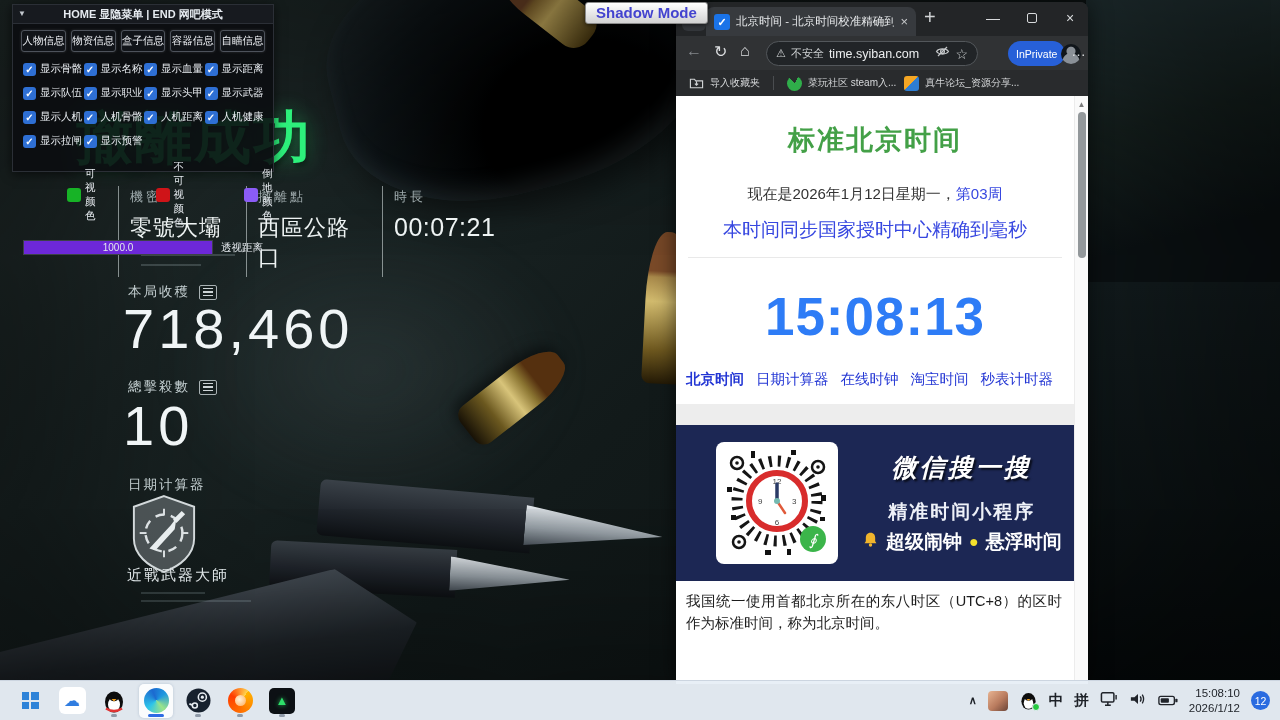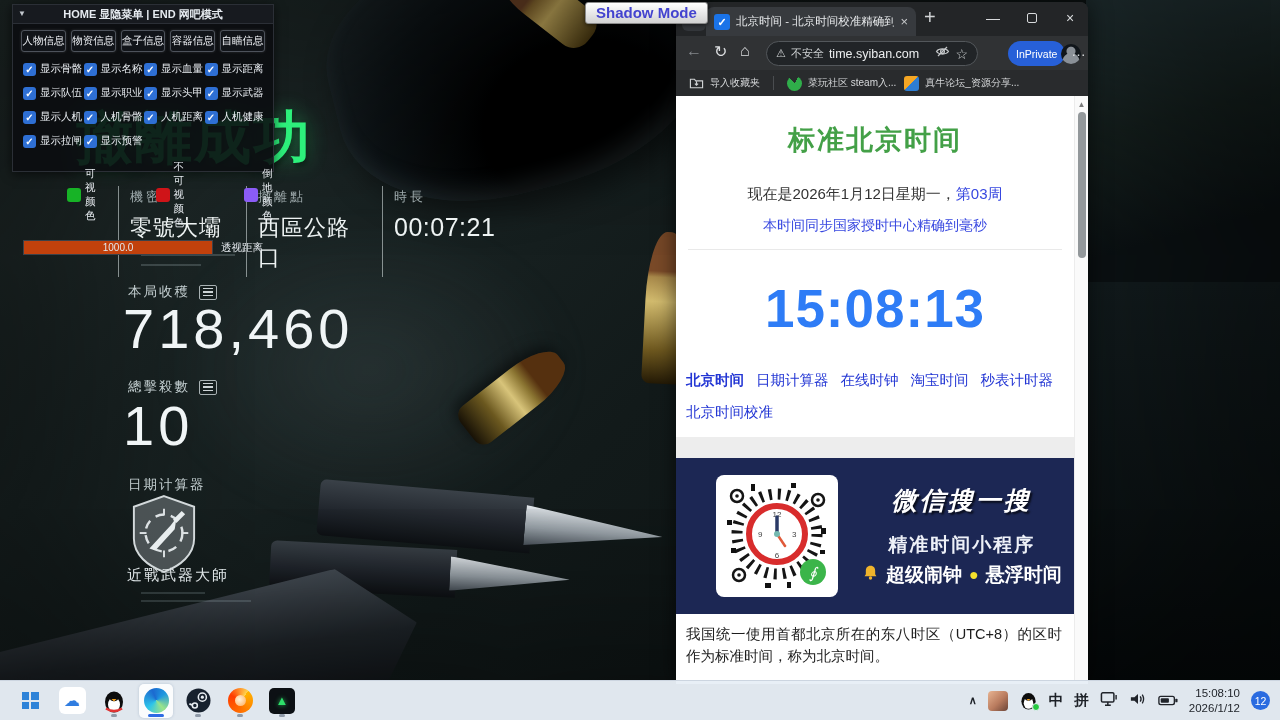--- a/index.html
+++ b/index.html
@@ -66,21 +66,21 @@
     background:#111419; border:1px solid #4d525b; border-radius:3px; padding:3px 0;
     box-shadow:0 0 3px rgba(255,255,255,.14); }
   .mTgls { display:grid; grid-template-columns:1fr 1fr 1fr 1fr; row-gap:10px; padding:10px 8px 0 10px; }
   .tg { display:flex; align-items:center; gap:4px; font-size:10.5px; color:#e9edf2; white-space:nowrap; }
   .cb { width:13px; height:13px; border-radius:3px; background:#2e6fd4; color:#fff; flex:none;
     font-size:10px; line-height:13px; text-align:center; font-weight:bold; }
   .mColors { display:flex; gap:16px; padding:12px 10px 0; font-size:10.5px; color:#e9edf2; }
   .mColors .sw { width:14px; height:14px; border-radius:3px; margin-right:4px; flex:none; }
   .mColors > div { display:flex; align-items:center;padding-left:44px; }
   .mDist { display:flex; align-items:center; gap:8px; margin:10px 10px 0; }
-  .mVal { flex:1; border:1px solid #3c4148; background:#c2410c; text-align:center;
+  .mVal { flex:1; border:1px solid #3c4148; background:#6d28d9; text-align:center;
     font-size:10px; color:#e2e7ec; padding:1px 0; }
   .mDistLbl { font-size:10.5px; color:#e2e7ec; }
 
   
   .hud { position:absolute; left:118px; top:186px; display:flex; z-index:2; }
   .hudCol { border-left:1.5px solid rgba(225,235,235,.55); padding:2px 0 4px 11px; margin-right:16px; }
   .hudLbl { font-size:13px; color:#9fabad; letter-spacing:3px; }
   .hudVal { font-size:22px; color:#eef3f3; margin-top:7px; letter-spacing:1px; }
   .hudCol.c1{width:112px}.hudCol.c2{width:120px}
   .hudCol.c3 .hudVal{font-size:25px; letter-spacing:.5px}
@@ -150,26 +150,26 @@
     background:linear-gradient(135deg,#f5a623 0 48%,#2d7dd2 48%); }
 
   .pageArea { position:absolute; left:0; top:94px; width:412px; height:588px; background:#fff; overflow:hidden; }
   .sbar { position:absolute; right:0; top:0; width:14px; height:100%; background:#fafafa; border-left:1px solid #ececec; }
   .sbArrow { display:block; text-align:center; font-size:8px; color:#7a7a7a; margin-top:4px; }
   .sbThumb { position:absolute; left:3px; top:16px; width:8px; height:146px; background:#93989b; border-radius:4px; }
   .content { position:absolute; left:0; top:0; width:398px; color:#222; }
   .pTitle { margin-top:26px; text-align:center; font-size:27px; font-weight:bold; color:#43a047; letter-spacing:2px; }
   .pDate { margin-top:27px; text-align:center; font-size:15px; color:#333; }
   .lk { color:#3747e0; }
-  .pSync { margin-top:13px; text-align:center; font-size:14px; color:#3747e0; }
+  .pSync { margin-top:13px; text-align:center; font-size:19px; color:#3747e0; }
   .pHr { margin:14px 12px 0; border-top:1px solid #e9e9e9; }
   .pClock { margin-top:28px; text-align:center; font-size:53px; font-weight:bold; color:#2e7cf6; letter-spacing:1px; }
   .pDevice { margin-top:31px; padding-right:14px; display:flex; justify-content:flex-end; gap:24px;
     font-size:14.5px; color:#333; }
-  .pLinks { margin-top:32px; padding-left:10px; display:flex; gap:12px; font-size:14.5px; color:#2336d4; }
+  .pLinks { margin-top:23px; padding-left:10px; display:flex; gap:12px; font-size:14.5px; color:#2336d4; }
   .pLinks .first { font-weight:bold; }
   .pLinks2 { margin-top:13px; padding-left:10px; font-size:14.5px; color:#2336d4; }
   .pBand { margin-top:15px; height:21px; background:#ededed; }
   .pBanner { height:156px; background:#1c2754; display:flex; align-items:center; }
   .qrCard { width:122px; height:122px; background:#fff; border-radius:8px; margin-left:40px; flex:none;
     display:flex; align-items:center; justify-content:center; }
   .bTxt { margin-left:24px; display:flex; flex-direction:column; align-items:center; }
   .bL1 { font-size:25px; font-weight:bold; font-style:italic; color:#fff; letter-spacing:3px;
     text-shadow:2px 2px 2px rgba(0,0,0,.7); }
   .bL2 { margin-top:15px; font-size:19px; font-weight:bold; color:#eef1f8; letter-spacing:2px; }
@@ -454,21 +454,20 @@
       <div class="pSync">本时间同步国家授时中心精确到毫秒</div>
       <div class="pHr"></div>
       <div class="pClock">15:08:13</div>
       <div class="pLinks">
         <span class="first">北京时间</span>
         <span>日期计算器</span>
         <span>在线时钟</span>
         <span>淘宝时间</span>
         <span>秒表计时器</span>
       </div>
-      <div class="pLinks2">北京时间校准</div>
       <div class="pBand"></div>
       <div class="pBanner">
         <div class="qrCard">
           <svg viewBox="0 0 112 112" width="112" height="112">
             <circle cx="56" cy="54" r="40" fill="none" stroke="#151515" stroke-width="11" stroke-dasharray="3 6"></circle>
             <rect x="30" y="4" width="4" height="7" fill="#111"></rect>
               <rect x="70" y="3" width="5" height="5" fill="#111"></rect>
             <rect x="6" y="40" width="5" height="5" fill="#111"></rect>
               <rect x="100" y="48" width="5" height="6" fill="#111"></rect>
             <rect x="10" y="68" width="5" height="5" fill="#111"></rect>

